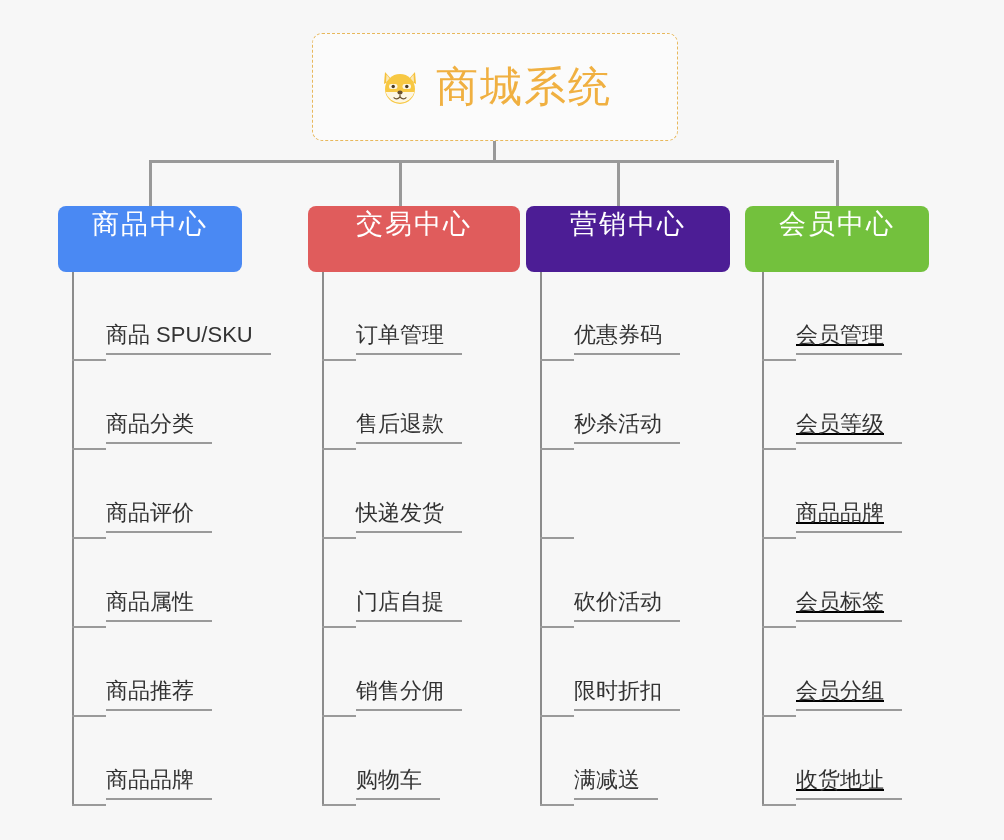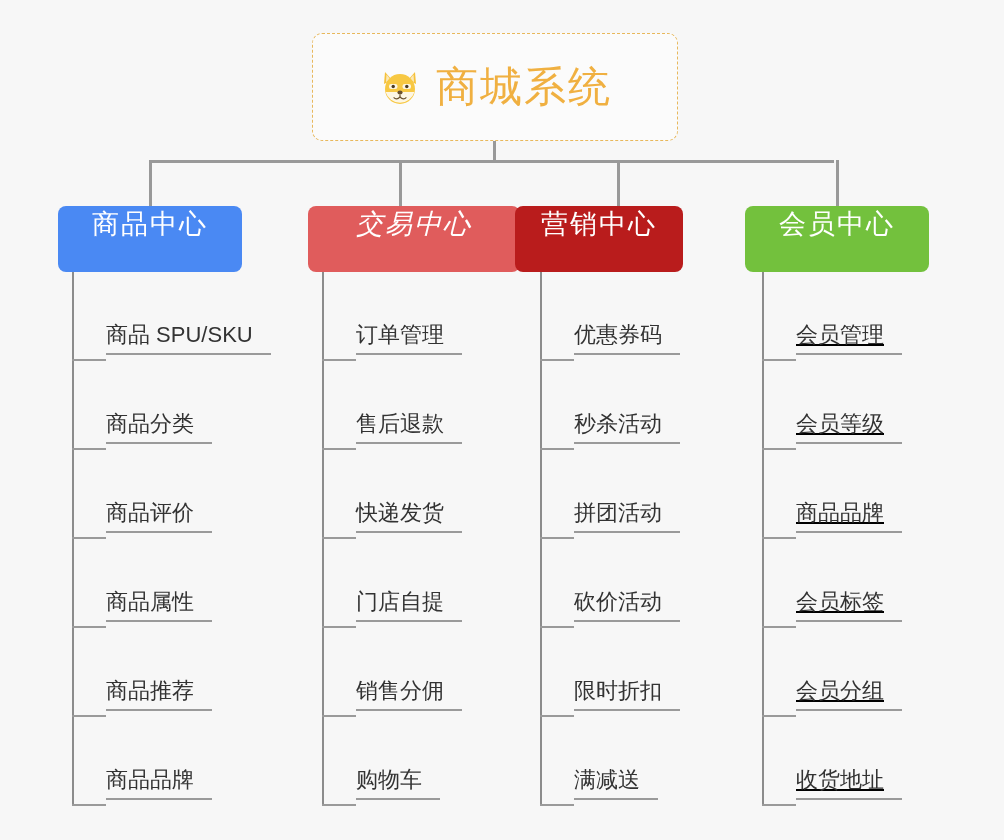--- a/index.html
+++ b/index.html
@@ -189,21 +189,21 @@
         </div>
         <div class="leaf-item">
           <div class="leaf-underline-extend"></div>
           <span class="leaf-label">商品推荐</span>
         </div>
         <div class="leaf-item">
           <div class="leaf-underline-extend"></div>
           <span class="leaf-label">商品品牌</span>
         </div>
       </div>
-      <div class="category" style="left: 308px; width: 212px; background: rgb(224, 92, 92); font-style: italic;">
+      <div class="category" style="left: 308px; width: 212px; background: rgb(224, 92, 92);">
         <span class="category-label">交易中心</span>
       </div>
       <div class="leaf-column" style="left: 322px;">
         <div class="leaf-trunk" style="height: 534px;"></div>
         <div class="leaf-item">
           <div class="leaf-underline-extend"></div>
           <span class="leaf-label">订单管理</span>
         </div>
         <div class="leaf-item">
           <div class="leaf-underline-extend"></div>
@@ -219,36 +219,35 @@
         </div>
         <div class="leaf-item">
           <div class="leaf-underline-extend"></div>
           <span class="leaf-label">销售分佣</span>
         </div>
         <div class="leaf-item">
           <div class="leaf-underline-extend"></div>
           <span class="leaf-label">购物车</span>
         </div>
       </div>
-      <div class="category" style="left: 515px; width: 168px; background: #b91c1c;">
+      <div class="category" style="left: 526px; width: 204px; background: #4c1d95;">
         <span class="category-label">营销中心</span>
       </div>
       <div class="leaf-column" style="left: 540px;">
         <div class="leaf-trunk" style="height: 534px;"></div>
         <div class="leaf-item">
           <div class="leaf-underline-extend"></div>
           <span class="leaf-label">优惠券码</span>
         </div>
         <div class="leaf-item">
           <div class="leaf-underline-extend"></div>
           <span class="leaf-label">秒杀活动</span>
         </div>
         <div class="leaf-item">
           <div class="leaf-underline-extend"></div>
-          <span class="leaf-label">拼团活动</span>
         </div>
         <div class="leaf-item">
           <div class="leaf-underline-extend"></div>
           <span class="leaf-label">砍价活动</span>
         </div>
         <div class="leaf-item">
           <div class="leaf-underline-extend"></div>
           <span class="leaf-label">限时折扣</span>
         </div>
         <div class="leaf-item">

